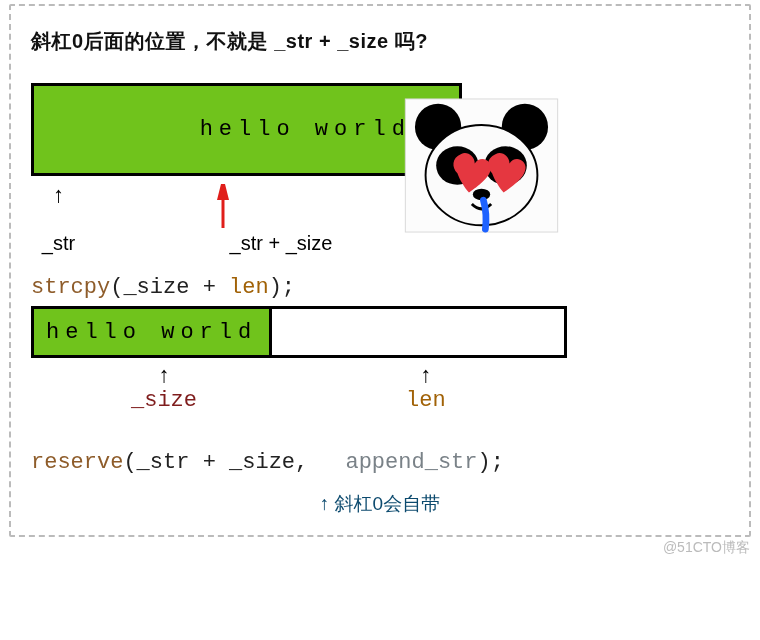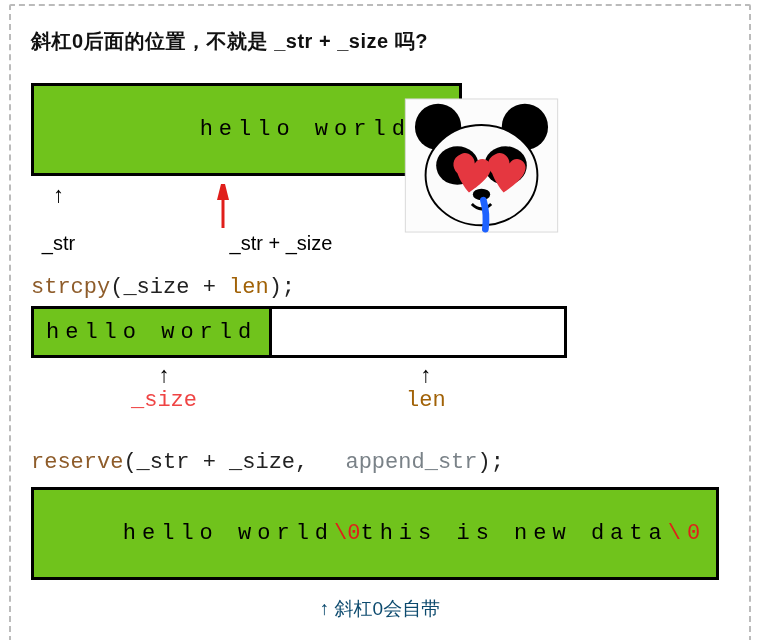--- a/index.html
+++ b/index.html
@@ -165,33 +165,30 @@
   </div>
 
   <div class="split-box">
     <div class="left">hello world</div>
     <div class="right"></div>
   </div>
 
   <div class="split-labels">
     <div class="abs" style="left:100px; top:4px;">
       <div class="uarr" style="color:#000;">↑</div>
-      <div style="color:#ef4444;font-family:Liberation Mono, monospace;">_size</div>
+      <div style="color:#7f1d1d;font-family:Liberation Mono, monospace;">_size</div>
     </div>
     <div class="abs" style="left:375px; top:4px;">
       <div class="uarr" style="color:#000;">↑</div>
       <div class="blue">len</div>
     </div>
   </div>
 
   <div class="code" style="margin-top:18px;">
     <span class="fn">reserve</span><span>(_str + _size, </span><span class="gray">append_str</span><span>);</span>
   </div>
 
-  <div class="greenbox" style="margin-top:6px;">
-    <span>hello world</span><span class="nullterm" style="letter-spacing:0;">\0</span><span style="letter-spacing:6px;">this is new data</span><span class="nullterm">\0</span>
-  </div>
 
   <div class="footnote">↑ 斜杠0会自带</div>
 
 </div>
 
 <div class="watermark">@51CTO博客</div>
 
 </body></html>

